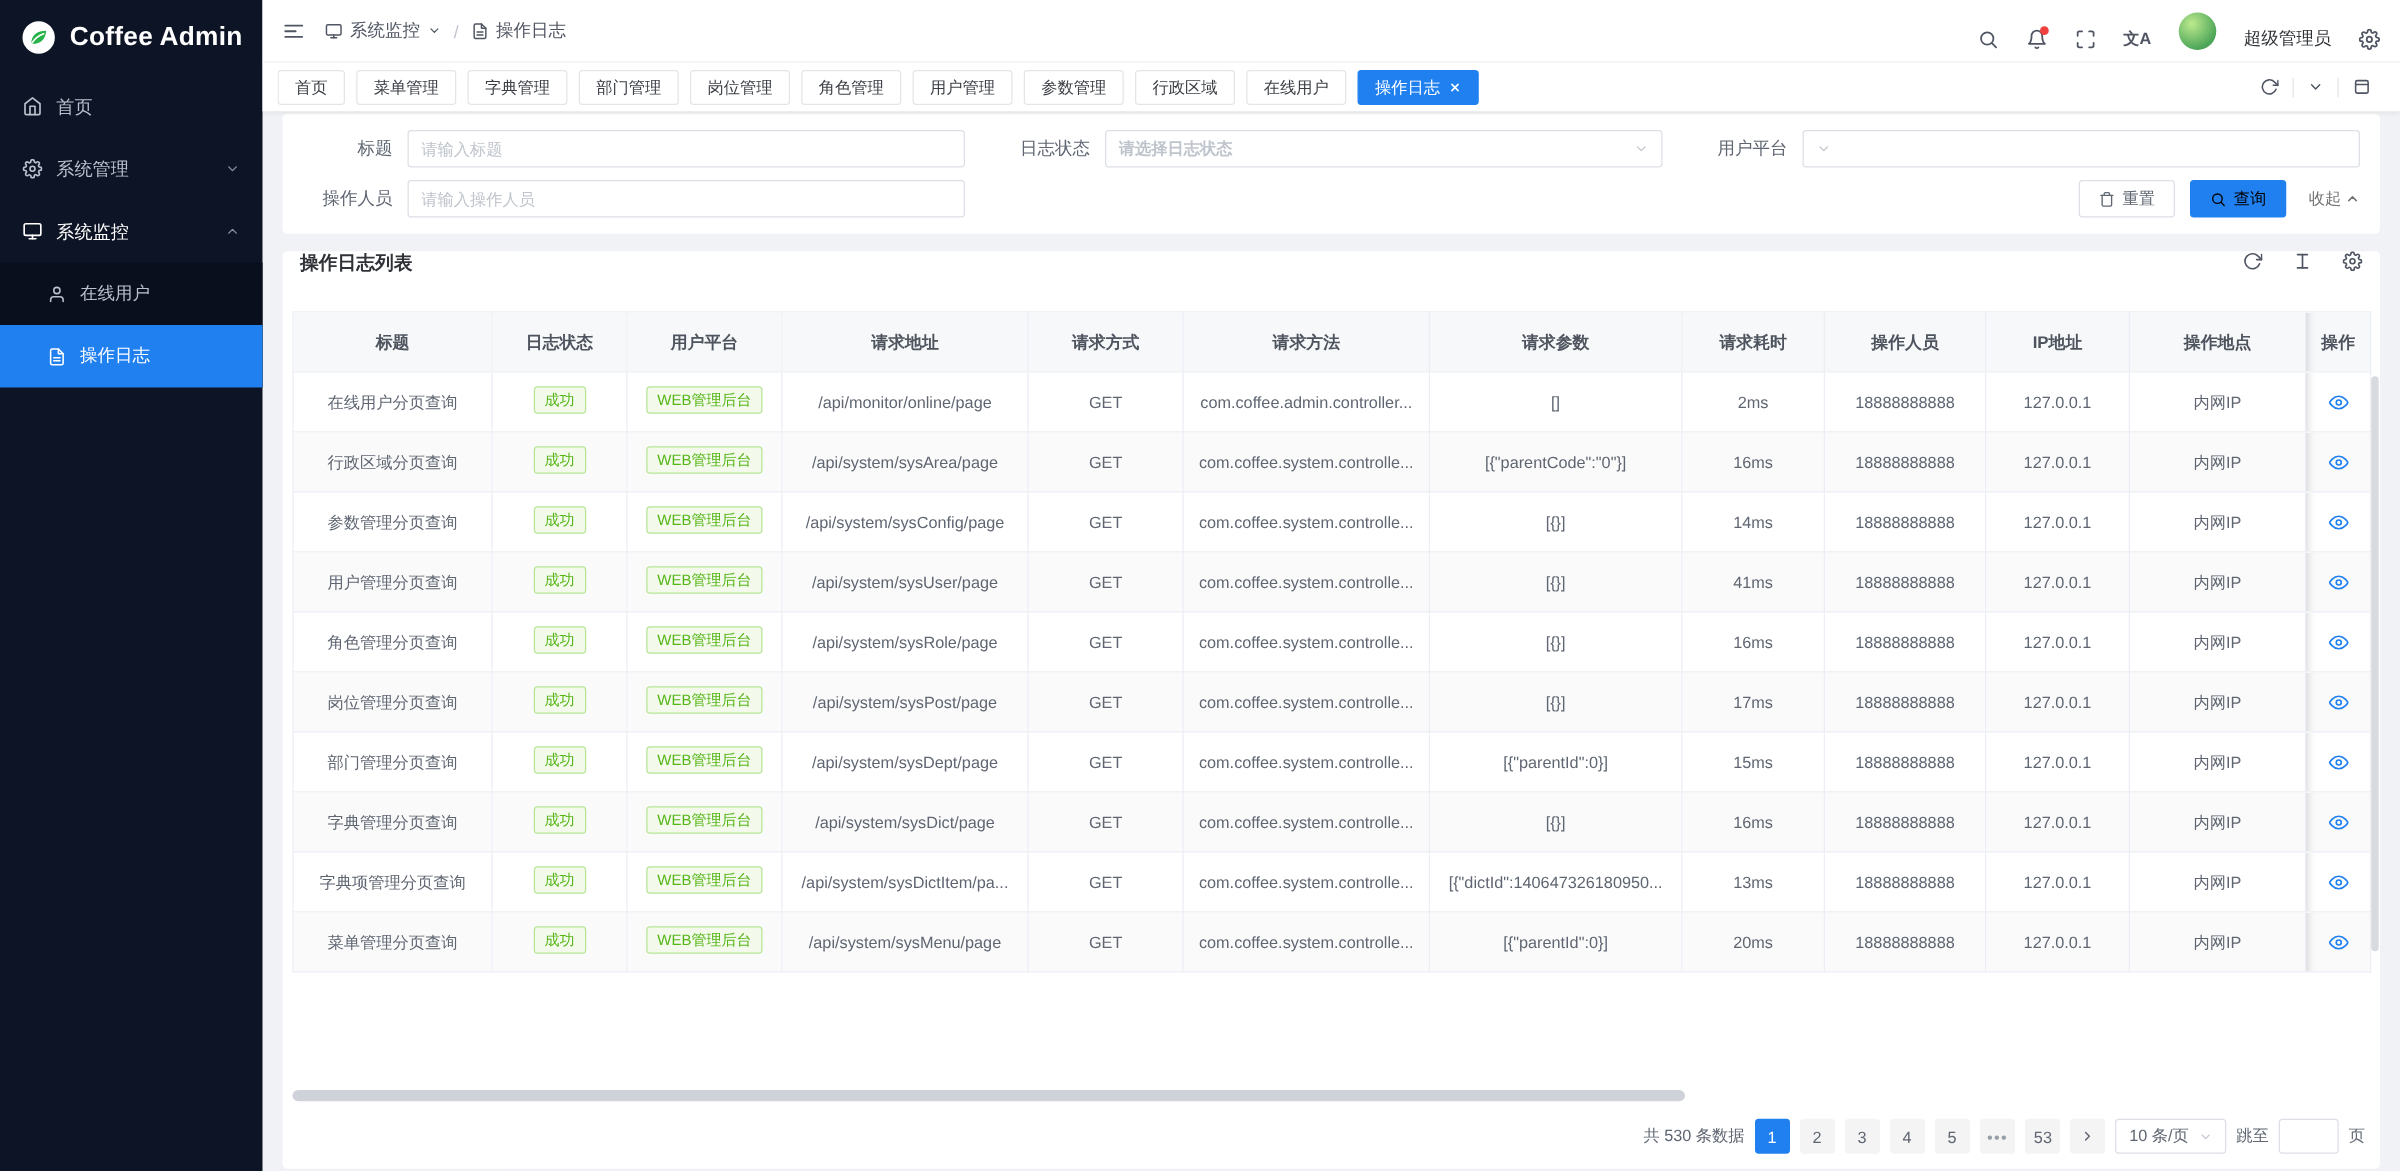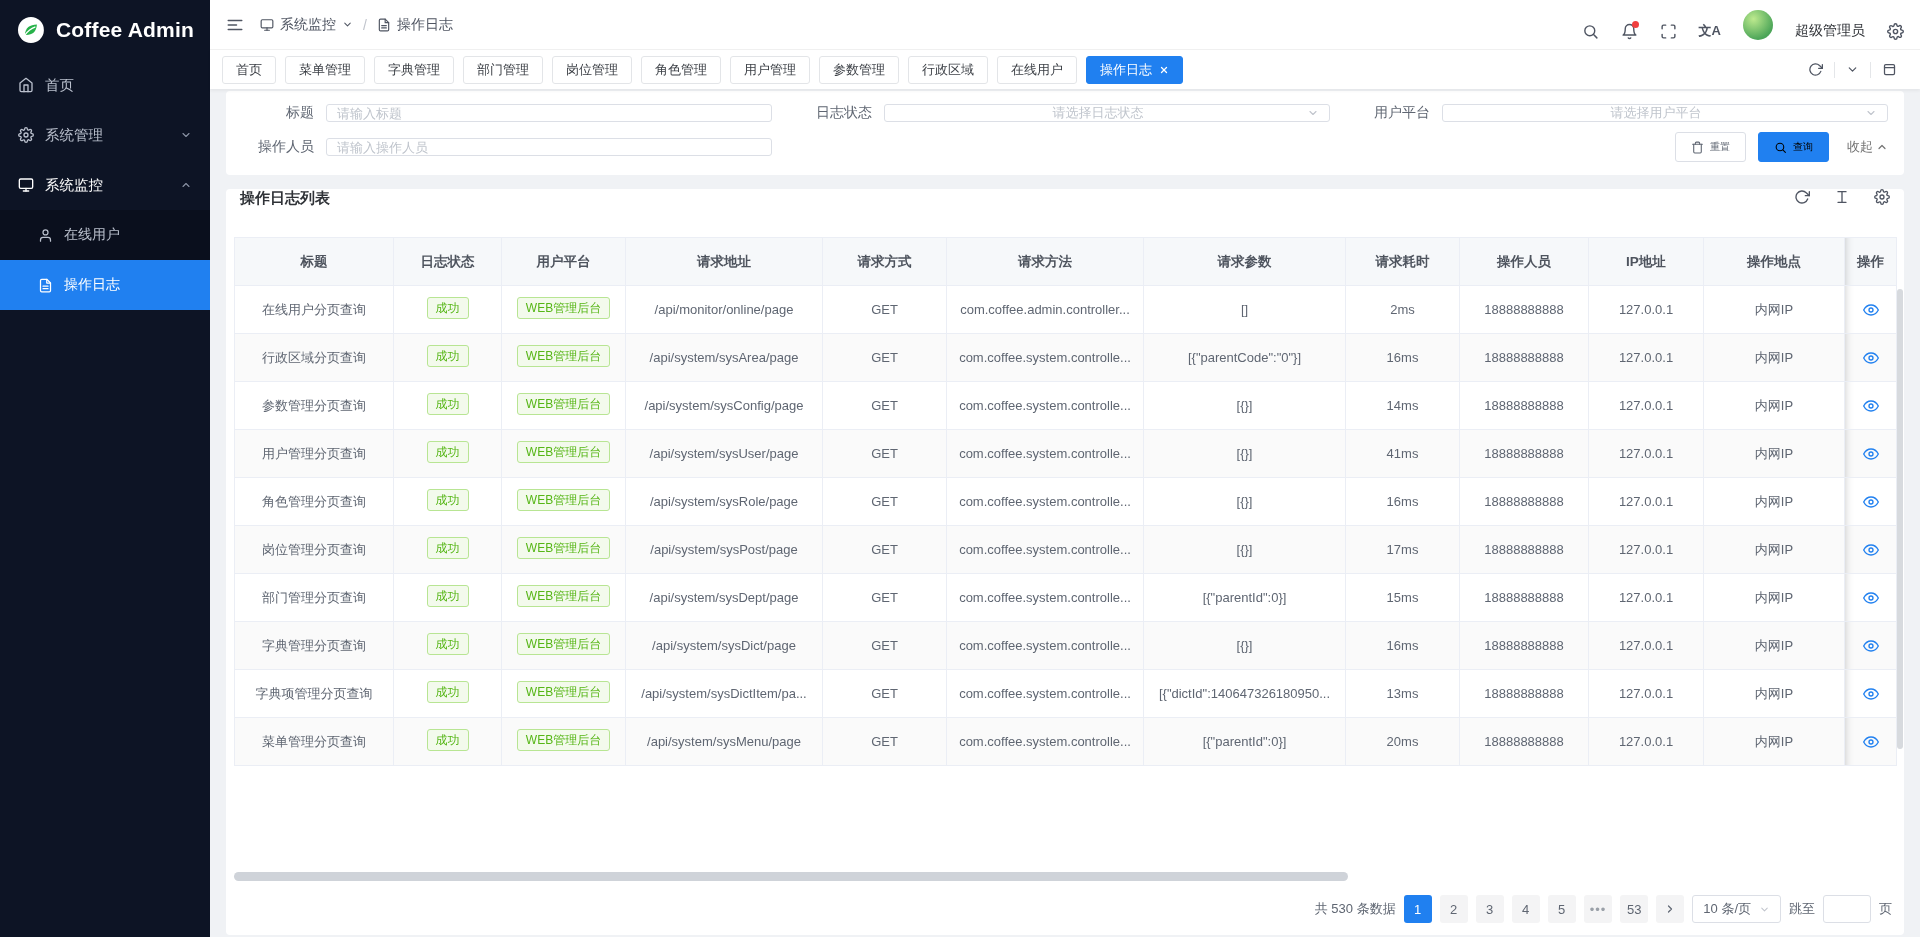--- a/index.html
+++ b/index.html
@@ -45,27 +45,27 @@
   .tab-tools { display: flex; align-items: center; color: #4f5562; }
   .tab-tools .tool { padding: 0 11px; height: 28px; display: inline-flex; align-items: center; cursor: pointer; }
   .tab-tools .vdiv { width: 1px; height: 16px; background: #e4e6e9; }
 
   
   .content { flex: 1; padding: 2px 16px; display: flex; flex-direction: column; gap: 14px; min-height: 0; overflow: hidden; }
   .filter-card { background: #fff; border-radius: 4px; padding: 13px 16px; }
   .filter-grid { display: grid; grid-template-columns: repeat(3, 1fr); column-gap: 28px; row-gap: 10px; align-items: center; }
   .filter-item { display: flex; align-items: center; gap: 12px; min-width: 0; }
   .filter-label { width: 72px; text-align: right; color: #5f6672; font-size: 14px; flex-shrink: 0; }
-  .field { flex: 1; height: 18px; border: 1px solid #dcdfe6; border-radius: 3px; background: #fff; display: flex; align-items: center; padding: 0 10px; gap: 6px; min-width: 0; }
+  .field { flex: 1; height: 30px; border: 1px solid #dcdfe6; border-radius: 3px; background: #fff; display: flex; align-items: center; padding: 0 10px; gap: 6px; min-width: 0; }
   .field input { border: 0; outline: 0; width: 100%; font-size: 13px; color: #333; font-family: inherit; background: transparent; }
   .field input::placeholder { color: #bfc4cc; }
-  .field .ph { color: #bfc4cc; font-size: 13px; flex: 1; text-align: center; white-space: nowrap; overflow: hidden; }
+  .field .ph { color: #bfc4cc; font-size: 13px; flex: 1; text-align: left; white-space: nowrap; overflow: hidden; font-weight: bold; }
   .field .chev { color: #c0c4cc; display: inline-flex; }
   .filter-actions { grid-column: 2 / 4; display: flex; align-items: center; justify-content: flex-end; gap: 12px; }
-  .btn { height: 30px; padding: 0 15px; border-radius: 3px; border: 1px solid #dcdfe6; background: #fff; color: #5f6672; font-size: 10px; display: inline-flex; align-items: center; gap: 6px; cursor: pointer; font-family: inherit; text-align: right; }
+  .btn { height: 30px; padding: 0 15px; border-radius: 3px; border: 1px solid #dcdfe6; background: #fff; color: #5f6672; font-size: 13px; display: inline-flex; align-items: center; gap: 6px; cursor: pointer; font-family: inherit; text-align: right; }
   .btn.primary { background: #2080f0; border-color: #2080f0; color: #000000; }
   .link-btn { display: inline-flex; align-items: center; gap: 3px; color: #737373; font-size: 13px; cursor: pointer; margin-left: 6px; white-space: nowrap; }
 
   
   .table-card { background: #fff; border-radius: 4px; flex: 1; min-height: 0; display: flex; flex-direction: column; padding: 0 8px; }
   .card-header { height: 48px; display: flex; align-items: flex-start; padding: 0 6px; }
   .card-title { font-size: 15px; font-weight: 700; color: #2f3237; }
   .card-tools { margin-left: auto; display: flex; align-items: center; gap: 24px; color: #4f5562; }
   .card-tools .tool { cursor: pointer; display: inline-flex; }
   .table-wrap { position: relative; }
@@ -317,21 +317,20 @@
               <span class="chev">
                   <svg width="12" height="12" viewBox="0 0 24 24" fill="none" stroke="currentColor" stroke-width="2.2" stroke-linecap="round" stroke-linejoin="round">
                     <polyline points="6 9 12 15 18 9"></polyline>
                   </svg>
                 </span>
             </div>
           </div>
           <div class="filter-item">
             <label class="filter-label">用户平台</label>
             <div class="field">
-              <span class="ph">请选择用户平台</span>
               <span class="chev">
                   <svg width="12" height="12" viewBox="0 0 24 24" fill="none" stroke="currentColor" stroke-width="2.2" stroke-linecap="round" stroke-linejoin="round">
                     <polyline points="6 9 12 15 18 9"></polyline>
                   </svg>
                 </span>
             </div>
           </div>
           <div class="filter-item">
             <label class="filter-label">操作人员</label>
             <div class="field">

